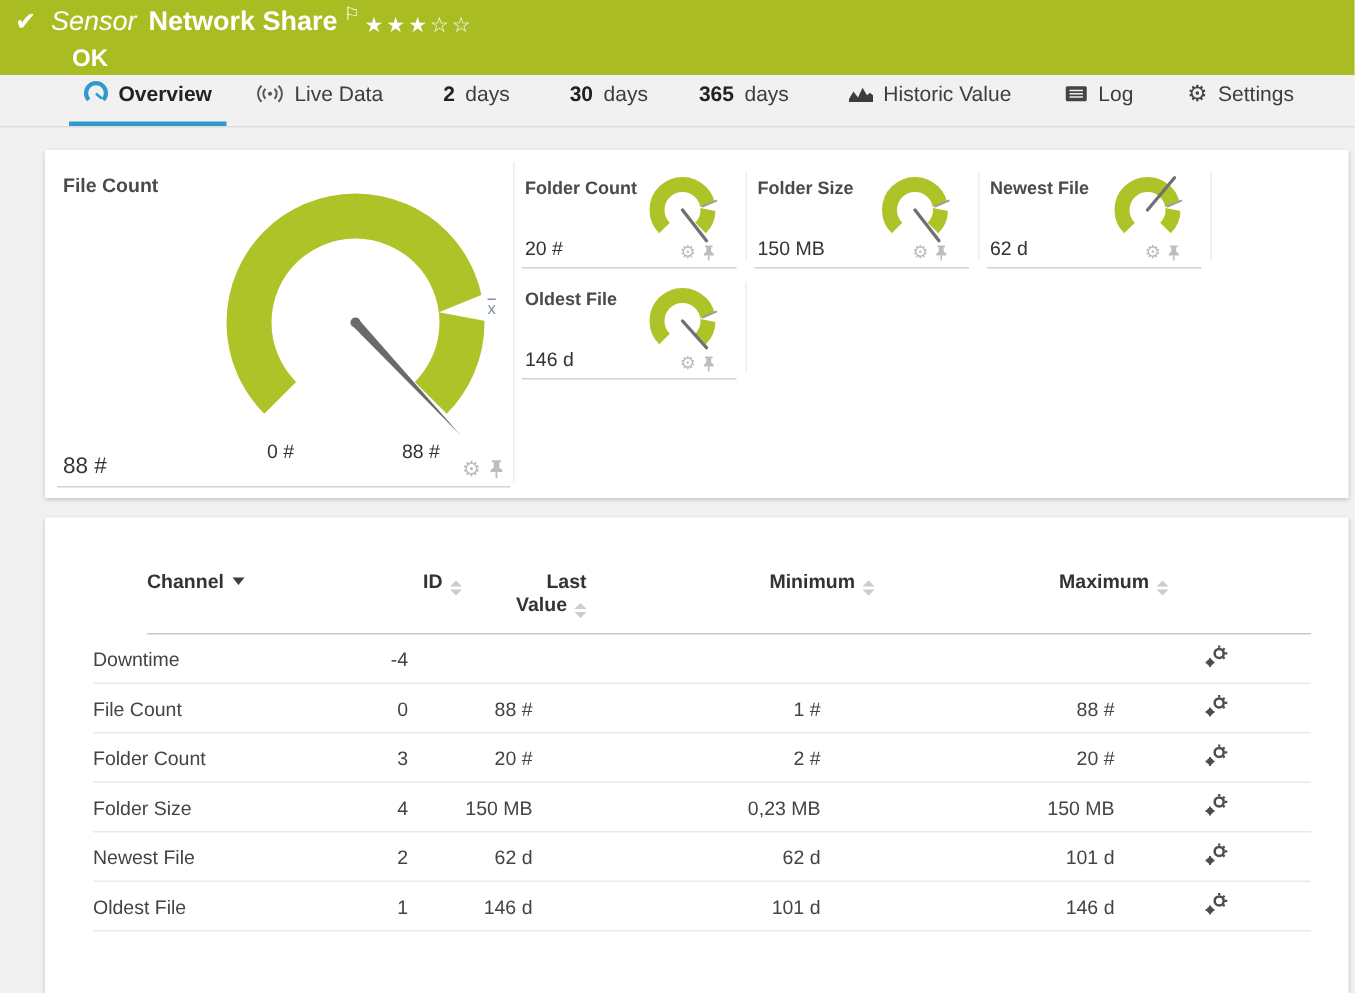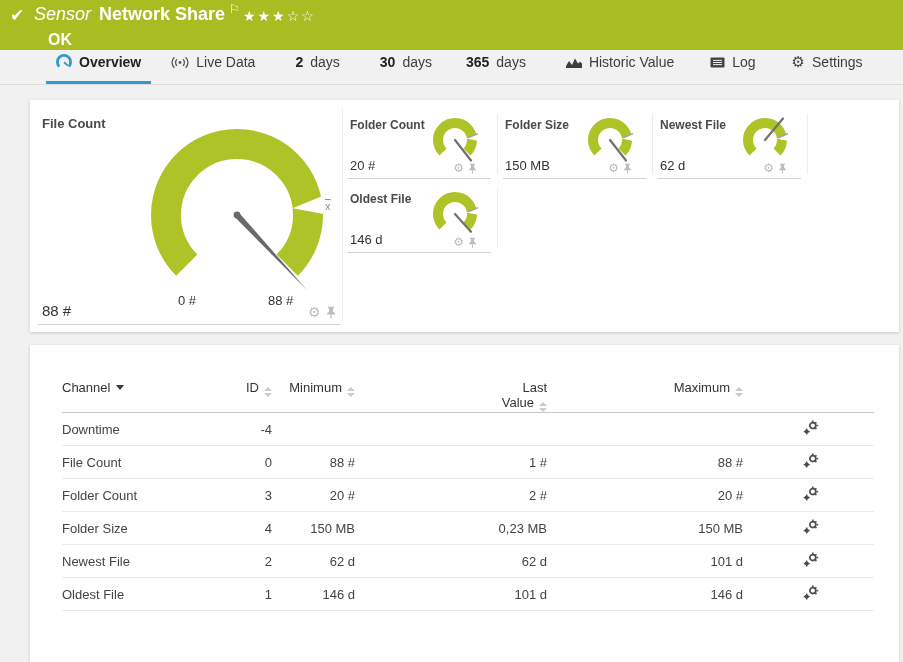--- a/index.html
+++ b/index.html
@@ -58,21 +58,21 @@
   .mtile{position:relative;width:143px;height:67px;border-bottom:1px solid #d2d2d2;}
   .mtile::after{content:"";position:absolute;right:-7px;top:2px;bottom:4px;width:1px;background:#ededed;}
   .m-title{position:absolute;left:2px;top:6px;font-size:12px;font-weight:bold;color:#4a4a4a;}
   .m-svg{position:absolute;right:7px;top:2px;}
   .m-value{position:absolute;left:2px;bottom:5px;font-size:13px;color:#333;}
   .m-icons{position:absolute;right:14px;bottom:4px;display:flex;gap:4px;align-items:center;}
   .m-icons .tile-gear{font-size:12px;}
   
   .tbl{position:absolute;left:32px;right:25px;top:35px;}
   .grid{display:grid;grid-template-columns:140px 70px 83px 192px 196px 135px;align-items:center;}
-  .thead{border-bottom:1px solid #c9c9c9;align-items:start;font-size:13px;font-weight:normal;color:#333;}
+  .thead{border-bottom:1px solid #c9c9c9;padding-bottom:10px;align-items:start;font-size:13px;font-weight:bold;color:#333;margin-left:36px;}
   .th{cursor:pointer;}
   .th.r,.td.r{text-align:right;}
   .th.c,.td.c{text-align:center;}
   .tr{height:33px;border-bottom:1px solid #e9e9e9;font-size:13px;color:#444;}
   .sort{display:inline-flex;flex-direction:column;gap:2px;margin-left:5px;vertical-align:1px;}
   .sort i{display:block;width:0;height:0;border-left:4px solid transparent;border-right:4px solid transparent;}
   .sort .u{border-bottom:4px solid #ccc;}
   .sort .d{border-top:4px solid #ccc;}
   .sorted-arrow{display:inline-block;margin-left:6px;vertical-align:2px;width:0;height:0;
     border-left:4px solid transparent;border-right:4px solid transparent;border-top:5px solid #3d3d3d;}
@@ -249,33 +249,33 @@
       <div class="th">
         <span>Channel</span><span class="sorted-arrow"></span>
       </div>
       <div class="th r">
         <span>ID</span><span class="sort">
             <i class="u"></i>
             <i class="d"></i>
           </span>
       </div>
       <div class="th r">
-        <span>Minimum</span><span class="sort">
-            <i class="u"></i>
-            <i class="d"></i>
-          </span>
-      </div>
-      <div class="th r">
         <div>Last</div>
         <div><span>Value</span><span class="sort">
               <i class="u"></i>
               <i class="d"></i>
             </span></div>
       </div>
       <div class="th r">
+        <span>Minimum</span><span class="sort">
+            <i class="u"></i>
+            <i class="d"></i>
+          </span>
+      </div>
+      <div class="th r">
         <span>Maximum</span><span class="sort">
             <i class="u"></i>
             <i class="d"></i>
           </span>
       </div>
       <div class="th c"></div>
     </div>
 
     <div class="grid tr">
       <div class="td">Downtime</div>

